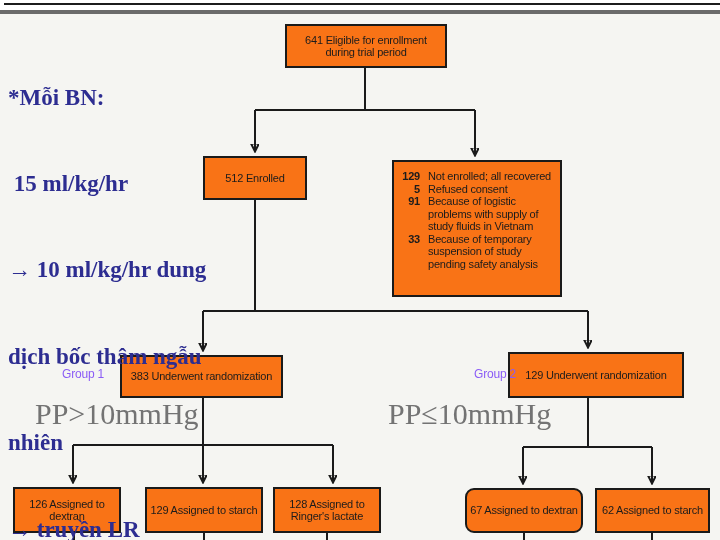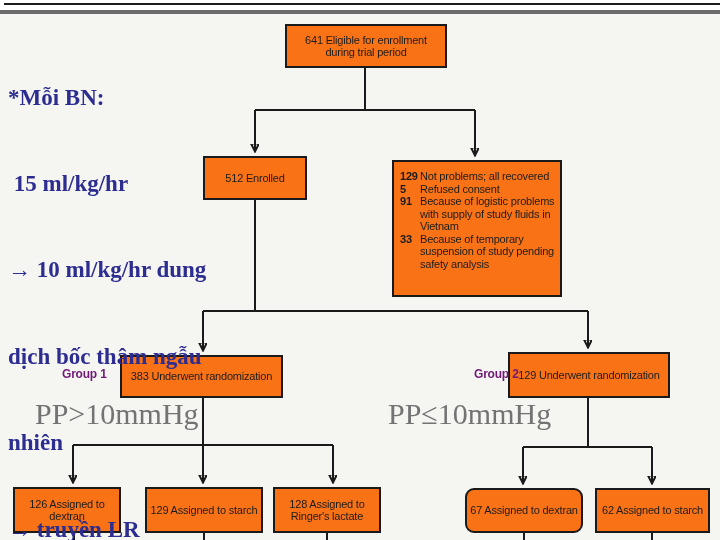--- a/index.html
+++ b/index.html
@@ -21,34 +21,34 @@
   .fbox{
     position:absolute;z-index:2;background:#f97316;border:2px solid #1a1a1a;
     box-sizing:border-box;display:flex;align-items:center;justify-content:center;
     text-align:center;color:#1c1c1c;font-size:11px;line-height:12.5px;letter-spacing:-0.2px;
   }
   .fbox .inner{width:100%;}
   #box-eligible{left:285px;top:24px;width:162px;height:44px;}
   #box-enrolled{left:203px;top:156px;width:104px;height:44px;}
   #box-notenrolled{left:392px;top:160px;width:170px;height:137px;align-items:flex-start;justify-content:flex-start;text-align:left;padding:8px 4px 4px 6px;}
   #box-rand1{left:120px;top:355px;width:163px;height:43px;}
-  #box-rand2{left:508px;top:352px;width:162px;height:46px;}
+  #box-rand2{left:508px;top:352px;width:176px;height:46px;}
   #box-a1{left:13px;top:487px;width:108px;height:46px;}
   #box-a2{left:145px;top:487px;width:118px;height:46px;}
   #box-a3{left:273px;top:487px;width:108px;height:46px;padding:15px 8px;}
   #box-a4{left:465px;top:488px;width:118px;height:45px;border-radius:9px;}
   #box-a5{left:595px;top:488px;width:115px;height:45px;}
 
   .ne-row{display:flex;align-items:flex-start;}
-  .ne-n{width:20px;flex:0 0 20px;text-align:left;padding-right:0;font-weight:bold;}
+  .ne-n{width:20px;flex:0 0 20px;text-align:right;padding-right:8px;font-weight:bold;}
   .ne-t{flex:1;}
 
   
   .group-label{
-    position:absolute;z-index:2;font-weight:bold;font-size:12px;color:#701a75;
+    position:absolute;z-index:2;font-weight:normal;font-size:12px;color:#8b5cf6;
     letter-spacing:-0.2px;
   }
   #group1-label{left:62px;top:367px;}
   #group2-label{left:450px;top:367px;margin-left:24px;}
 
   
   .pp-label{
     position:absolute;z-index:3;font-family:"Liberation Serif","DejaVu Serif",serif;
     font-size:30px;color:#737373;white-space:nowrap;
   }
@@ -115,21 +115,21 @@
   </div>
 
   <div class="fbox" id="box-enrolled">
     <div class="inner">512 Enrolled</div>
   </div>
 
   <div class="fbox" id="box-notenrolled">
     <div class="inner">
       <div class="ne-row">
         <span class="ne-n">129</span>
-        <span class="ne-t">Not problems; all recovered</span>
+        <span class="ne-t">Not enrolled; all recovered</span>
       </div>
       <div class="ne-row">
         <span class="ne-n">5</span>
         <span class="ne-t">Refused consent</span>
       </div>
       <div class="ne-row">
         <span class="ne-n">91</span>
         <span class="ne-t">Because of logistic problems with supply of study fluids in Vietnam</span>
       </div>
       <div class="ne-row">

